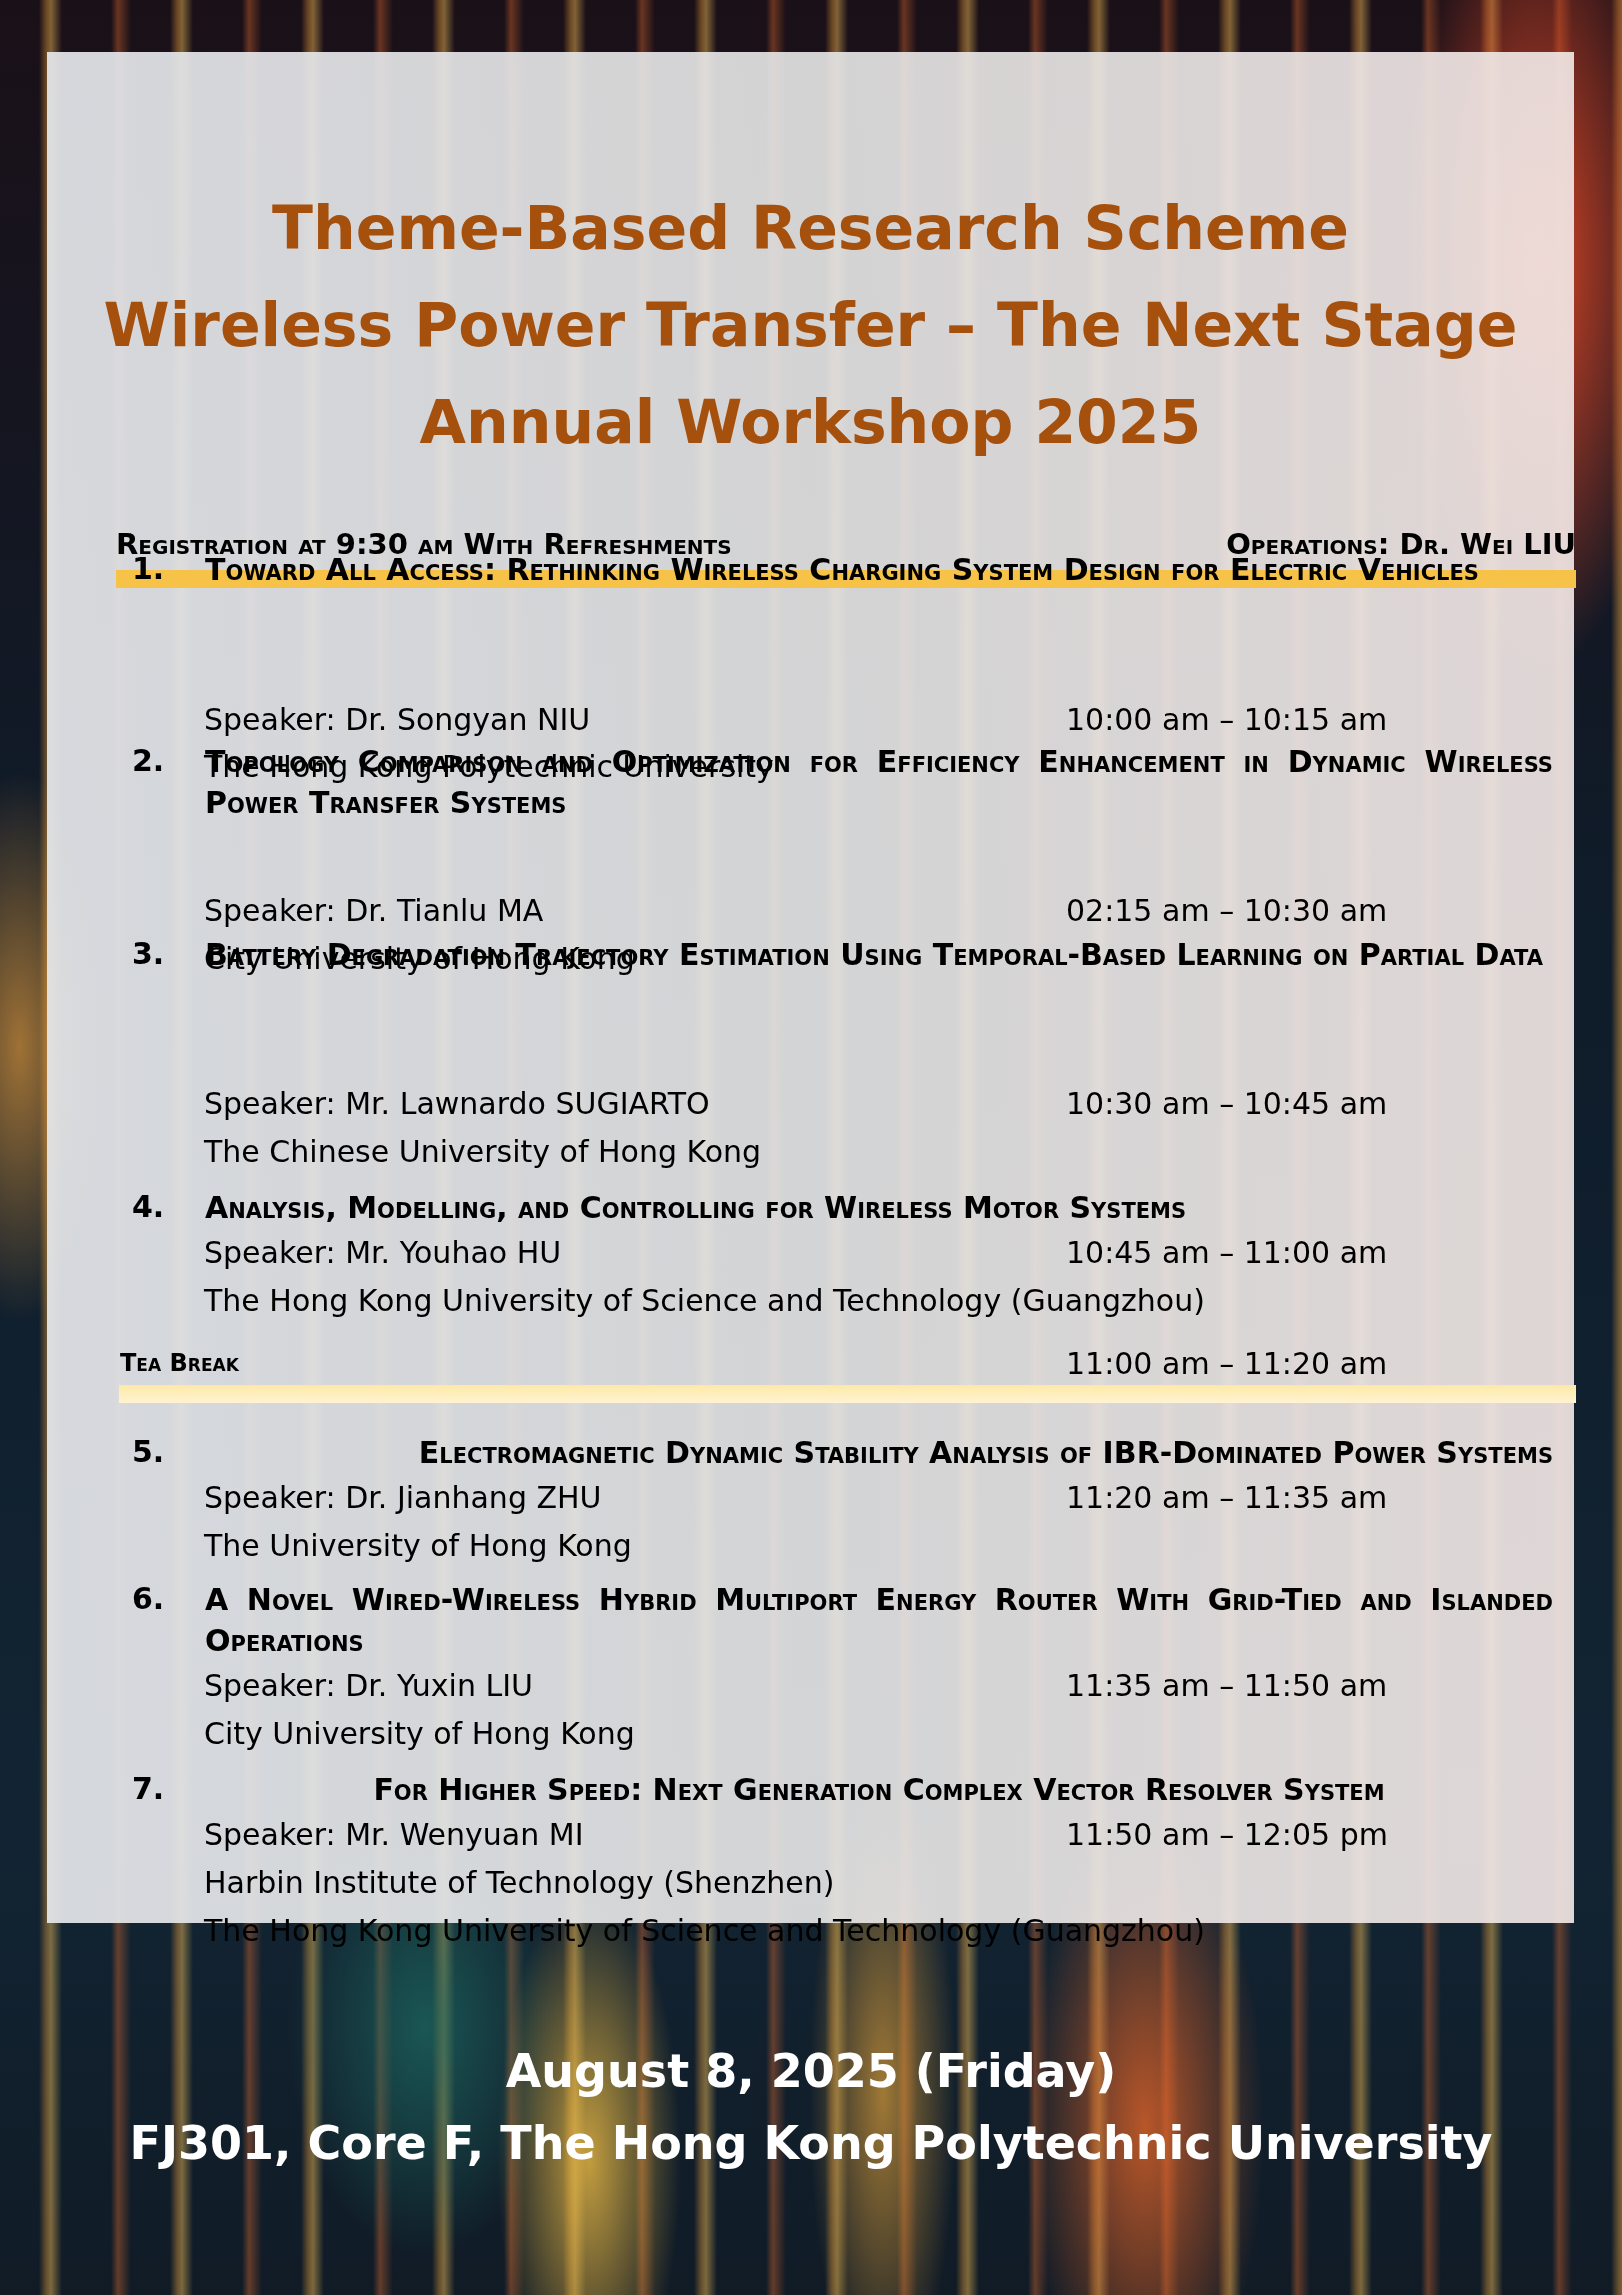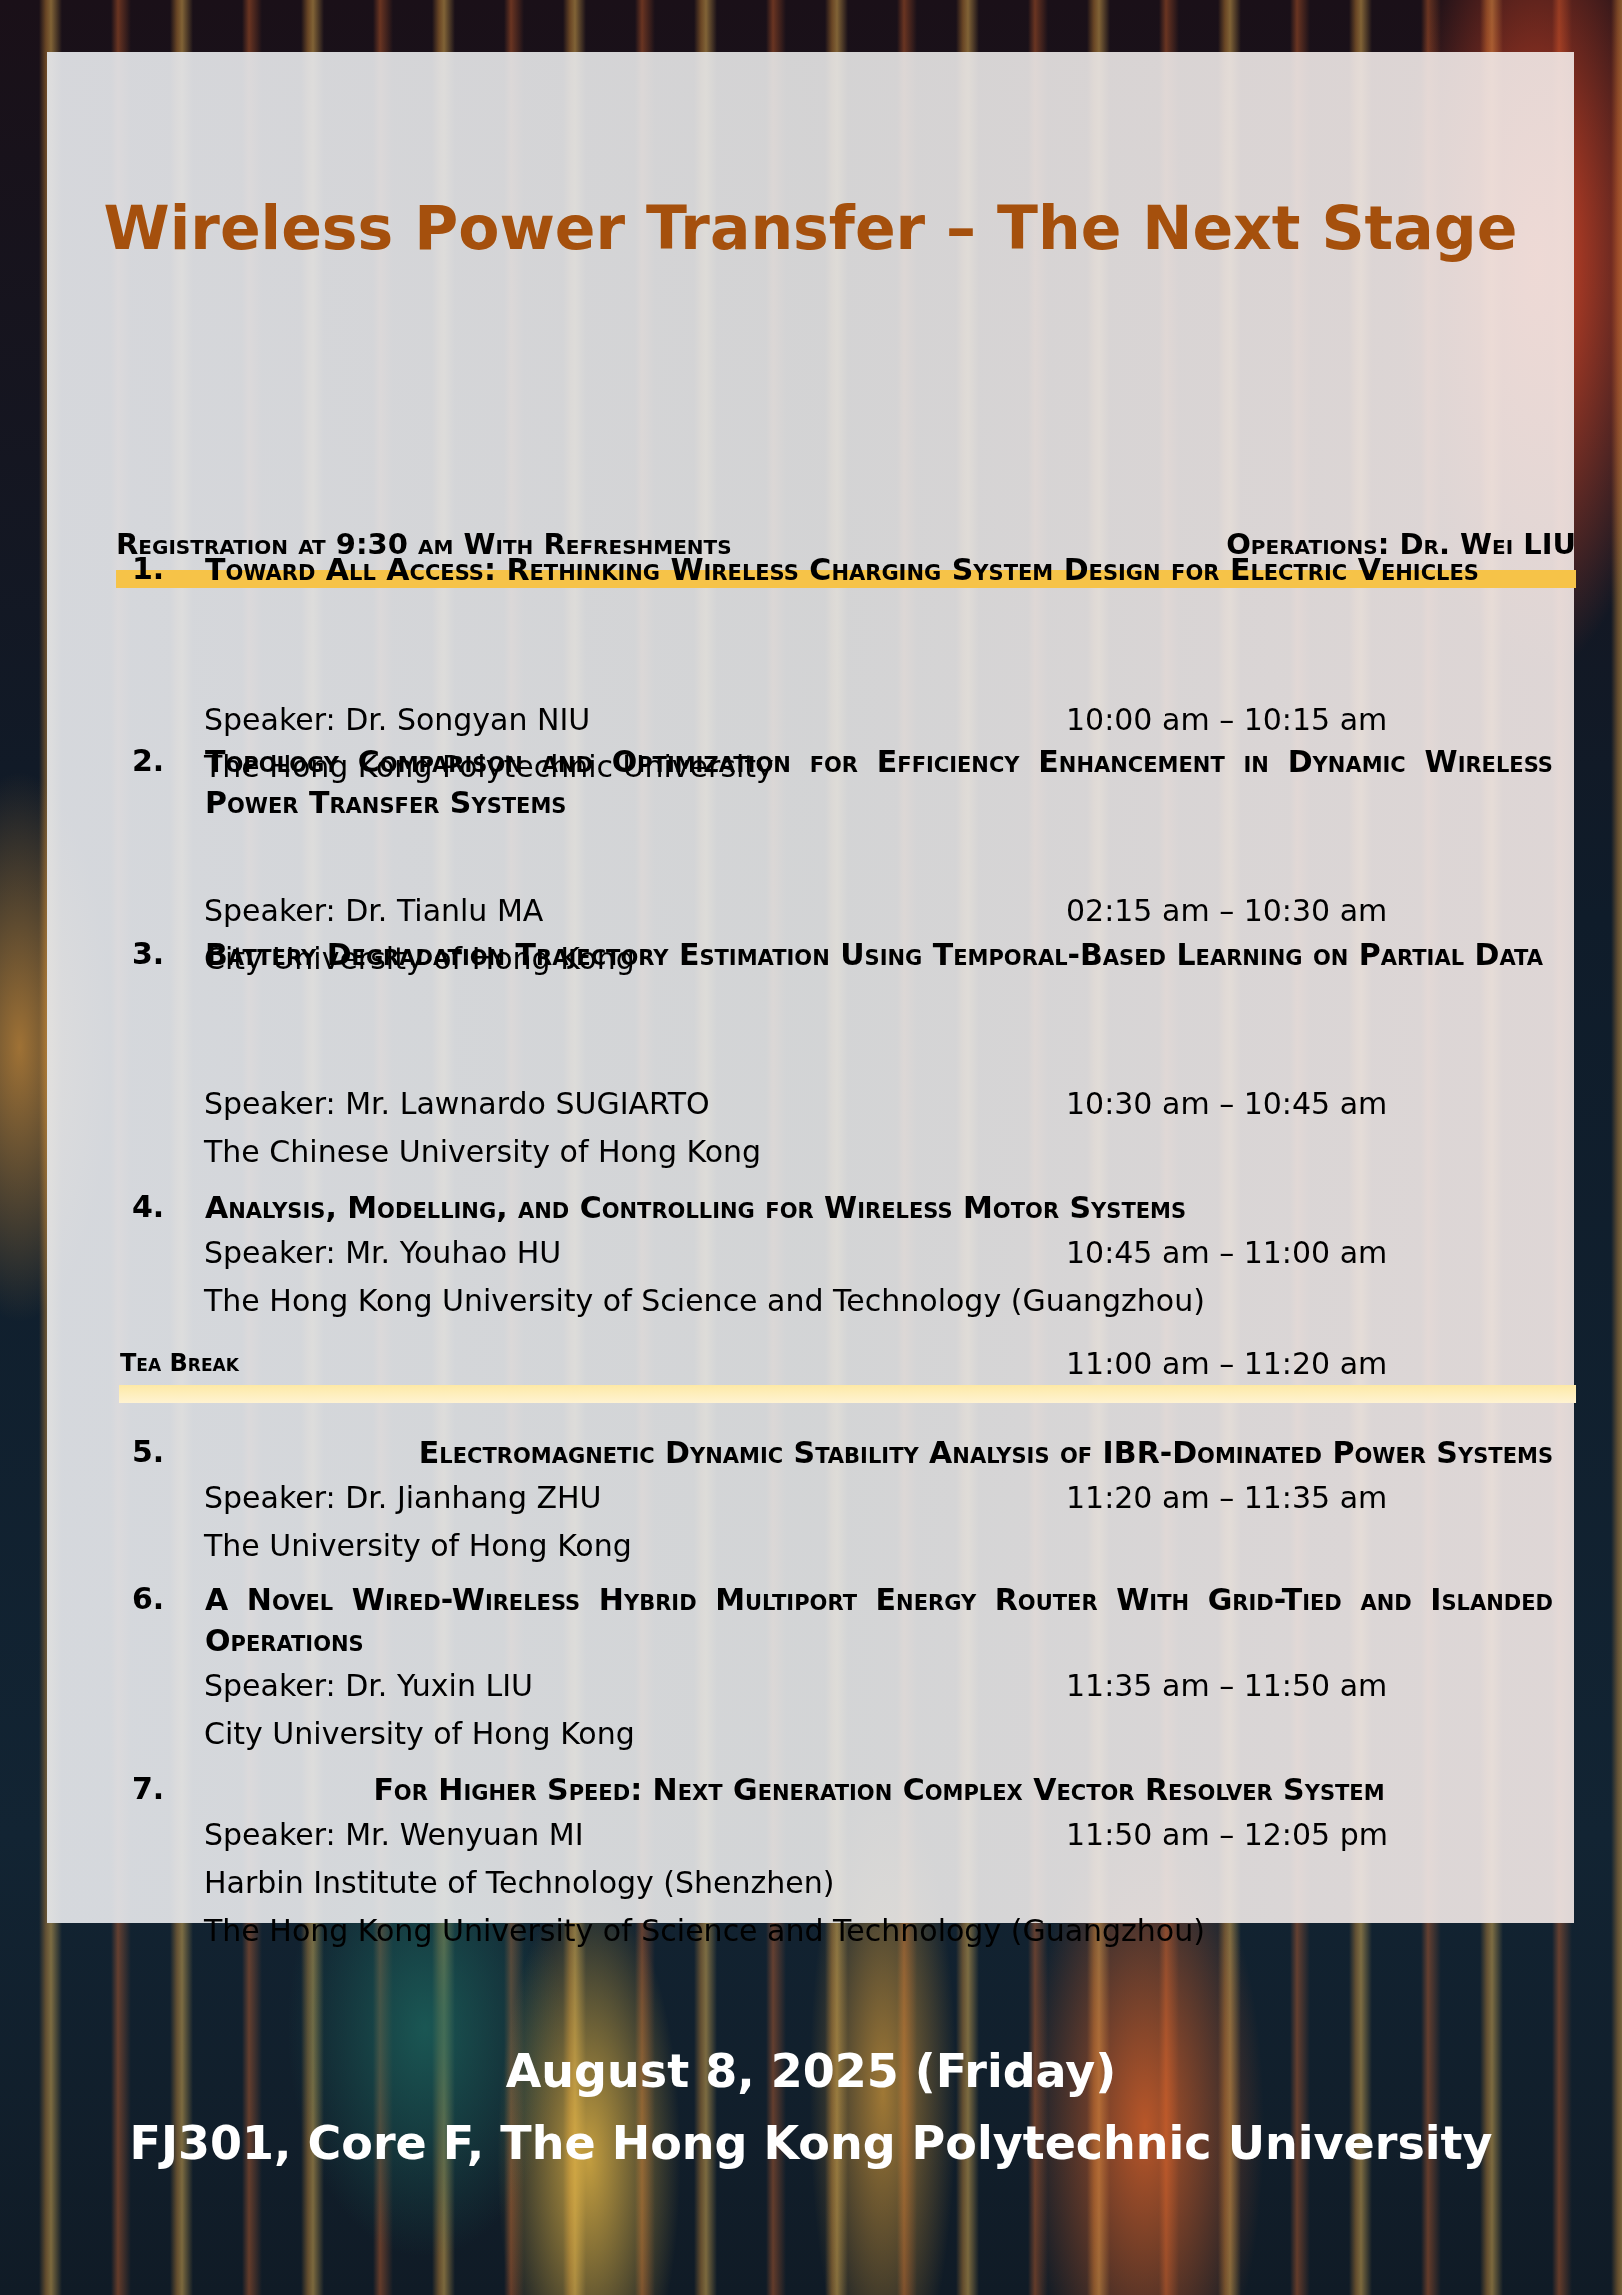--- a/index.html
+++ b/index.html
@@ -77,21 +77,23 @@
       font-size: 46px; white-space: nowrap;
     }
   </style>
 </head>
 <body>
 
 <div class="bg"></div>
 
 <div class="panel">
   <div class="title">
+    <div>Theme-Based Research Scheme</div>
     <div>Wireless Power Transfer – The Next Stage</div>
+    <div>Annual Workshop 2025</div>
   </div>
 
   <div class="reg-row small-caps">
     <span class="left">Registration at 9:30 am With Refreshments</span>
     <span class="right">Operations: Dr. Wei LIU</span>
   </div>
   <div class="bar-gold"></div>
 
   <div class="session" style="top:0">
     <span class="num" style="top:497px">1.</span>

